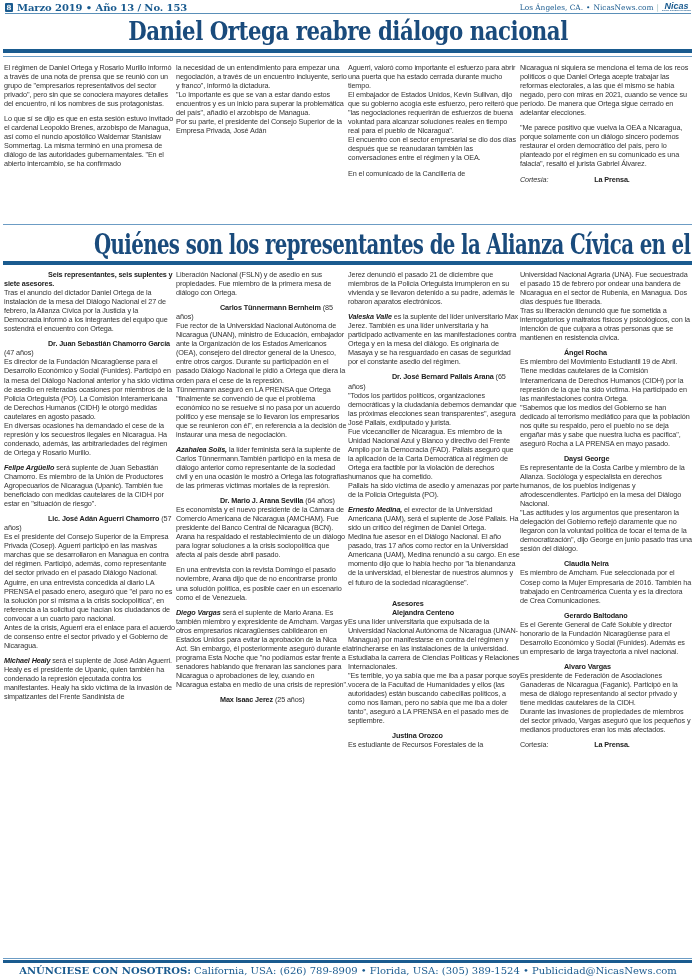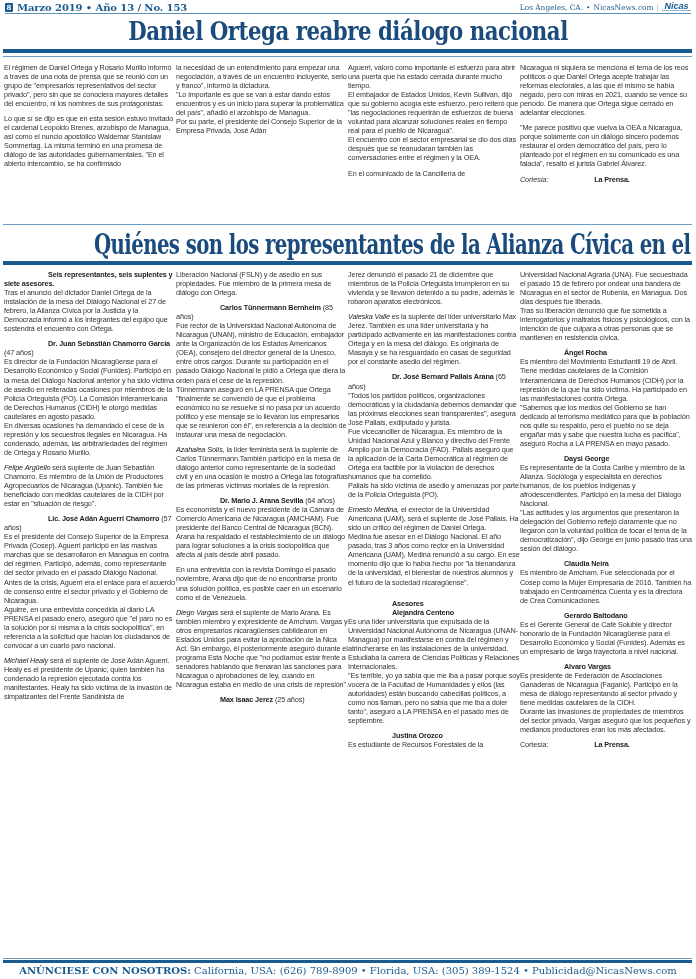--- a/index.html
+++ b/index.html
@@ -18,21 +18,21 @@
 
   .headline1 { position: absolute; left: 0; right: 0; top: 16px; text-align: center; font-family: "DejaVu Serif", serif; font-size: 26px; color: #1a4b7c; letter-spacing: -0.6px; transform: scaleX(0.82); transform-origin: center; white-space: nowrap; }
   .rule-thick { position: absolute; left: 3px; right: 4px; height: 4px; background: #1a5b8f; }
   .rule-thin { position: absolute; left: 3px; right: 4px; height: 1px; background: #6c9cc4; }
 
   .cols { position: absolute; left: 4px; right: 4px; display: flex; gap: 0; }
   .col { flex: 1; font-family: "Liberation Sans", sans-serif; font-size: 7.25px; line-height: 9.05px; color: #333; letter-spacing: -0.12px; }
   .col p { margin-bottom: 0; }
   .col p.gap { margin-top: 6px; }
   .col .bold { font-weight: bold; color: #222; padding-left: 44px; }
-  .col .bi { font-weight: normal; font-style: italic; color: #222; }
+  .col .bi { font-weight: bold; font-style: italic; color: #222; }
   .col .it { font-style: italic; }
 
   .headline2 { position: absolute; left: 0; right: 0; top: 229px; text-align: center; font-family: "DejaVu Serif", serif; font-size: 27px; color: #1a4b7c; letter-spacing: -0.8px; transform: scaleX(0.73); transform-origin: center; white-space: nowrap; }
 
   .footer { position: absolute; left: 0; right: 0; top: 965px; text-align: center; font-family: "DejaVu Serif", serif; font-size: 10px; color: #1a5b8f; white-space: nowrap; }
   .footer b { font-weight: bold; }
 </style>
 </head>
 <body>
 
@@ -86,22 +86,22 @@
 <div class="cols" id="a2cols" style="top:270px;">
     <div class="col">
       <p><span class="bold">Seis representantes, seis suplentes y siete asesores.</span></p>
       <p><span>Tras el anuncio del dictador Daniel Ortega de la instalación de la mesa del Diálogo Nacional el  27 de febrero, la Alianza Cívica por la Justicia y la Democracia informó a los integrantes del equipo que sostendrá el encuentro con Ortega.</span></p>
       <p class="gap"><span class="bold">Dr. Juan Sebastián Chamorro García</span><span> (47 años)</span></p>
       <p><span>Es director de la Fundación Nicaragüense para el Desarrollo Económico y Social (Funides). Participó en la mesa del Diálogo Nacional anterior y ha sido víctima de asedio en reiteradas ocasiones por miembros de la Policía Orteguista (PO). La Comisión Interamericana de Derechos Humanos (CIDH) le otorgó medidas cautelares en agosto pasado.</span></p>
       <p><span>En diversas ocasiones ha demandado el cese de la represión y los secuestros ilegales en Nicaragua. Ha condenado, además, las arbitrariedades del régimen de Ortega y Rosario Murillo.</span></p>
       <p class="gap"><span class="bi">Felipe Argüello</span><span> será suplente de Juan Sebastián Chamorro. Es miembro de la Unión de Productores Agropecuarios de Nicaragua (Upanic). También fue beneficiado con medidas cautelares de la CIDH por estar en "situación de riesgo".</span></p>
       <p class="gap"><span class="bold">Lic. José Adán Aguerri Chamorro</span><span> (57 años)</span></p>
       <p><span>Es el presidente del Consejo Superior de la Empresa Privada (Cosep). Aguerri participó en las masivas marchas que se desarrollaron en Managua en contra del régimen. Participó, además, como representante del sector privado en el pasado Diálogo Nacional.</span></p>
+      <p><span>Aguirre, en una entrevista concedida al diario LA PRENSA el pasado enero, aseguró que "el paro no es la solución por sí misma a la crisis sociopolítica", en referencia a la solicitud que hacían los ciudadanos de convocar a un cuarto paro nacional.</span></p>
       <p><span>Antes de la crisis, Aguerri era el enlace para el acuerdo de consenso entre el sector privado y el Gobierno de Nicaragua.</span></p>
-      <p><span>Aguirre, en una entrevista concedida al diario LA PRENSA el pasado enero, aseguró que "el paro no es la solución por sí misma a la crisis sociopolítica", en referencia a la solicitud que hacían los ciudadanos de convocar a un cuarto paro nacional.</span></p>
       <p class="gap"><span class="bi">Michael Healy</span><span> será el suplente de José Adán Aguerri. Healy es el presidente de Upanic, quien también ha condenado la represión ejecutada contra los manifestantes. Healy ha sido víctima de la invasión de simpatizantes del Frente Sandinista de</span></p>
     </div>
     <div class="col">
       <p><span>Liberación Nacional (FSLN) y de asedio en sus propiedades. Fue miembro de la primera mesa de diálogo con Ortega.</span></p>
       <p class="gap"><span class="bold">Carlos Tünnermann Bernheim</span><span> (85 años)</span></p>
       <p><span>Fue rector de la Universidad Nacional Autónoma de Nicaragua (UNAN), ministro de Educación, embajador ante la Organización de los Estados Americanos (OEA), consejero del director general de la Unesco, entre otros cargos. Durante su participación en el pasado Diálogo Nacional le pidió a Ortega que diera la orden para el cese de la represión.</span></p>
       <p><span>Tünnermann aseguró en LA PRENSA que Ortega "finalmente se convenció de que el problema económico no se resuelve si no pasa por un acuerdo político y ese mensaje se lo llevaron los empresarios que se reunieron con él", en referencia a la decisión de instaurar una mesa de negociación.</span></p>
       <p class="gap"><span class="bi">Azahalea Solís,</span><span> la líder feminista será la suplente de Carlos Tünnermann.También participó en la mesa de diálogo anterior como representante de la sociedad civil y en una ocasión le mostró a Ortega las fotografías de las primeras víctimas mortales de la represión.</span></p>
       <p class="gap"><span class="bold">Dr. Mario J. Arana Sevilla</span><span> (64 años)</span></p>
       <p><span>Es economista y el nuevo presidente de la Cámara de Comercio Americana de Nicaragua (AMCHAM). Fue presidente del Banco Central de Nicaragua (BCN). Arana ha respaldado el restablecimiento de un diálogo para lograr soluciones a la crisis sociopolítica que afecta al país desde abril pasado.</span></p>
@@ -110,21 +110,21 @@
       <p class="gap"><span class="bold">Max Isaac Jerez</span><span> (25 años)</span></p>
     </div>
     <div class="col">
       <p><span>Jerez denunció el pasado 21 de diciembre que miembros de la Policía Orteguista irrumpieron en su vivienda y se llevaron detenido a su padre, además le robaron aparatos electrónicos.</span></p>
       <p class="gap"><span class="bi">Valeska Valle</span><span> es la suplente del líder universitario Max Jerez. También es una líder universitaria y ha participado activamente en las manifestaciones contra Ortega y en la mesa del diálogo. Es originaria de Masaya y se ha resguardado en casas de seguridad por el constante asedio del régimen.</span></p>
       <p class="gap"><span class="bold">Dr. José Bernard Pallais Arana</span><span> (65 años)</span></p>
       <p><span>"Todos los partidos políticos, organizaciones democráticas y la ciudadanía debemos demandar que las próximas elecciones sean transparentes", asegura José Pallais, exdiputado y jurista.</span></p>
       <p><span>Fue vicecanciller de Nicaragua. Es miembro de la Unidad Nacional Azul y Blanco y directivo del Frente Amplio por la Democracia (FAD). Pallais aseguró que la aplicación de la Carta Democrática al régimen de Ortega era factible por la violación de derechos humanos que ha cometido.</span></p>
       <p><span>Pallais ha sido víctima de asedio y amenazas por parte de la Policía Orteguista (PO).</span></p>
       <p class="gap"><span class="bi">Ernesto Medina,</span><span> el exrector de la Universidad Americana (UAM), será el suplente de José Pallais. Ha sido un crítico del régimen de Daniel Ortega.</span></p>
-      <p><span>Medina fue asesor en el Diálogo Nacional. El año pasado, tras 3 años como rector en la Universidad Americana (UAM), Medina renunció a su cargo. En ese momento dijo que lo había hecho por  "la bienandanza de la universidad, el bienestar de nuestros alumnos y el futuro de la sociedad nicaragüense".</span></p>
+      <p><span>Medina fue asesor en el Diálogo Nacional. El año pasado, tras 17 años como rector en la Universidad Americana (UAM), Medina renunció a su cargo. En ese momento dijo que lo había hecho por  "la bienandanza de la universidad, el bienestar de nuestros alumnos y el futuro de la sociedad nicaragüense".</span></p>
       <p class="gap" style="margin-top: 12px;"><span class="bold">Asesores</span></p>
       <p><span class="bold">Alejandra Centeno</span></p>
       <p><span>Es una líder universitaria que expulsada de la Universidad Nacional Autónoma de Nicaragua (UNAN-Managua) por manifestarse en contra del régimen y atrincherarse en las instalaciones de la universidad. Estudiaba la carrera de Ciencias Políticas y Relaciones Internacionales.</span></p>
       <p><span>"Es terrible, yo ya sabía que me iba a pasar porque soy vocera de la Facultad de Humanidades y ellos (las autoridades) están buscando cabecillas políticos, a como nos llaman, pero no sabía que me iba a doler tanto", aseguró a LA PRENSA en el pasado mes de septiembre.</span></p>
       <p class="gap"><span class="bold">Justina Orozco</span></p>
       <p><span>Es estudiante de Recursos Forestales de la</span></p>
     </div>
     <div class="col">
       <p><span>Universidad Nacional Agraria (UNA). Fue secuestrada el pasado 15 de febrero por ondear una bandera de Nicaragua en el sector de Rubenia, en Managua. Dos días después fue liberada.</span></p>
       <p><span>Tras su liberación denunció que fue sometida a interrogatorios y maltratos físicos y psicológicos, con la intención de que culpara a otras personas que se mantienen en resistencia cívica.</span></p>

